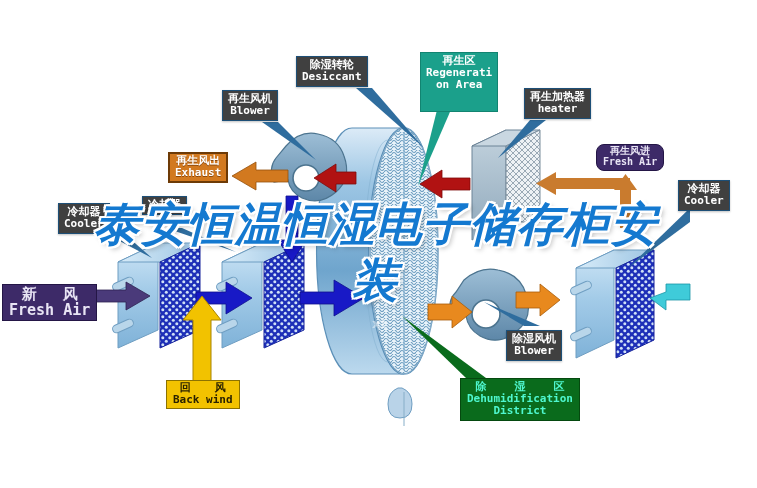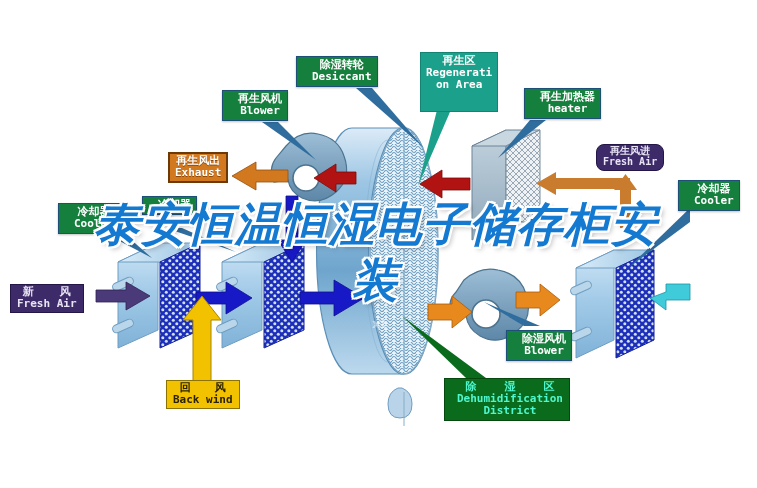--- a/index.html
+++ b/index.html
@@ -34,24 +34,24 @@
     font-weight: bold;
   }
   .label .en {
     display: block;
     font-family: "DejaVu Sans Mono", "Liberation Mono", monospace;
     font-weight: bold;
   }
 
   
   .lbl-blue {
-    background: #15803d;
+    background: #404040;
     color: #ffffff;
     border: 1px solid #1d4f77;
-    padding: 2px 5px 3px 15px;
+    padding: 2px 5px 3px 5px;
     box-shadow: 0 1px 2px rgba(0,0,0,.25);
   }
   
   .lbl-teal {
     background: #1ba08b;
     color: #ffffff;
     border: 1px solid #128471;
     padding: 2px 5px 20px 5px;
   }
   
@@ -67,21 +67,22 @@
     background: #3d2a68;
     color: #e8e4f4;
     border: 1px solid #241646;
     padding: 1px 6px 2px 6px;
   }
   
   .lbl-green {
     background: #0a6b1c;
     color: #4ff7cf;
     border: 1px solid #05490f;
-    padding: 2px 6px 3px 12px;
+    padding: 2px 6px 3px 6px;
+    margin-left: 16px;
   }
   
   .lbl-cyan {
     background: #3fcbd9;
     color: #17338f;
     border: 1px solid #1f5fa8;
     padding: 1px 6px 2px 6px;
   }
   
   .lbl-yellow {
@@ -366,21 +367,21 @@
 
   <div class="label lbl-blue" style="left:58px; top:203px; font-size:11px;">
     <span class="cn">冷却器</span>
     <span class="en">Cooler</span>
   </div>
 
   <div class="label lbl-blue" style="left:142px; top:196px; font-size:11px;">
     <span class="cn">冷却器</span>
   </div>
 
-  <div class="label lbl-purple" style="left:2px; top:284px; font-size:11px;margin-left:8px;">
+  <div class="label lbl-purple" style="left:2px; top:284px; font-size:15px;">
     <span class="cn spread"><span class="g">新</span><span class="g" style="width:26px;"></span><span class="g">风</span></span>
     <span class="en">Fresh Air</span>
   </div>
 
   <div class="label lbl-yellow" style="left:166px; top:380px; font-size:11px;">
     <span class="cn spread"><span class="g">回</span><span class="g" style="width:24px;"></span><span class="g">风</span></span>
     <span class="en">Back wind</span>
   </div>
 
   <div class="label lbl-blue" style="left:506px; top:330px; font-size:11px;">

